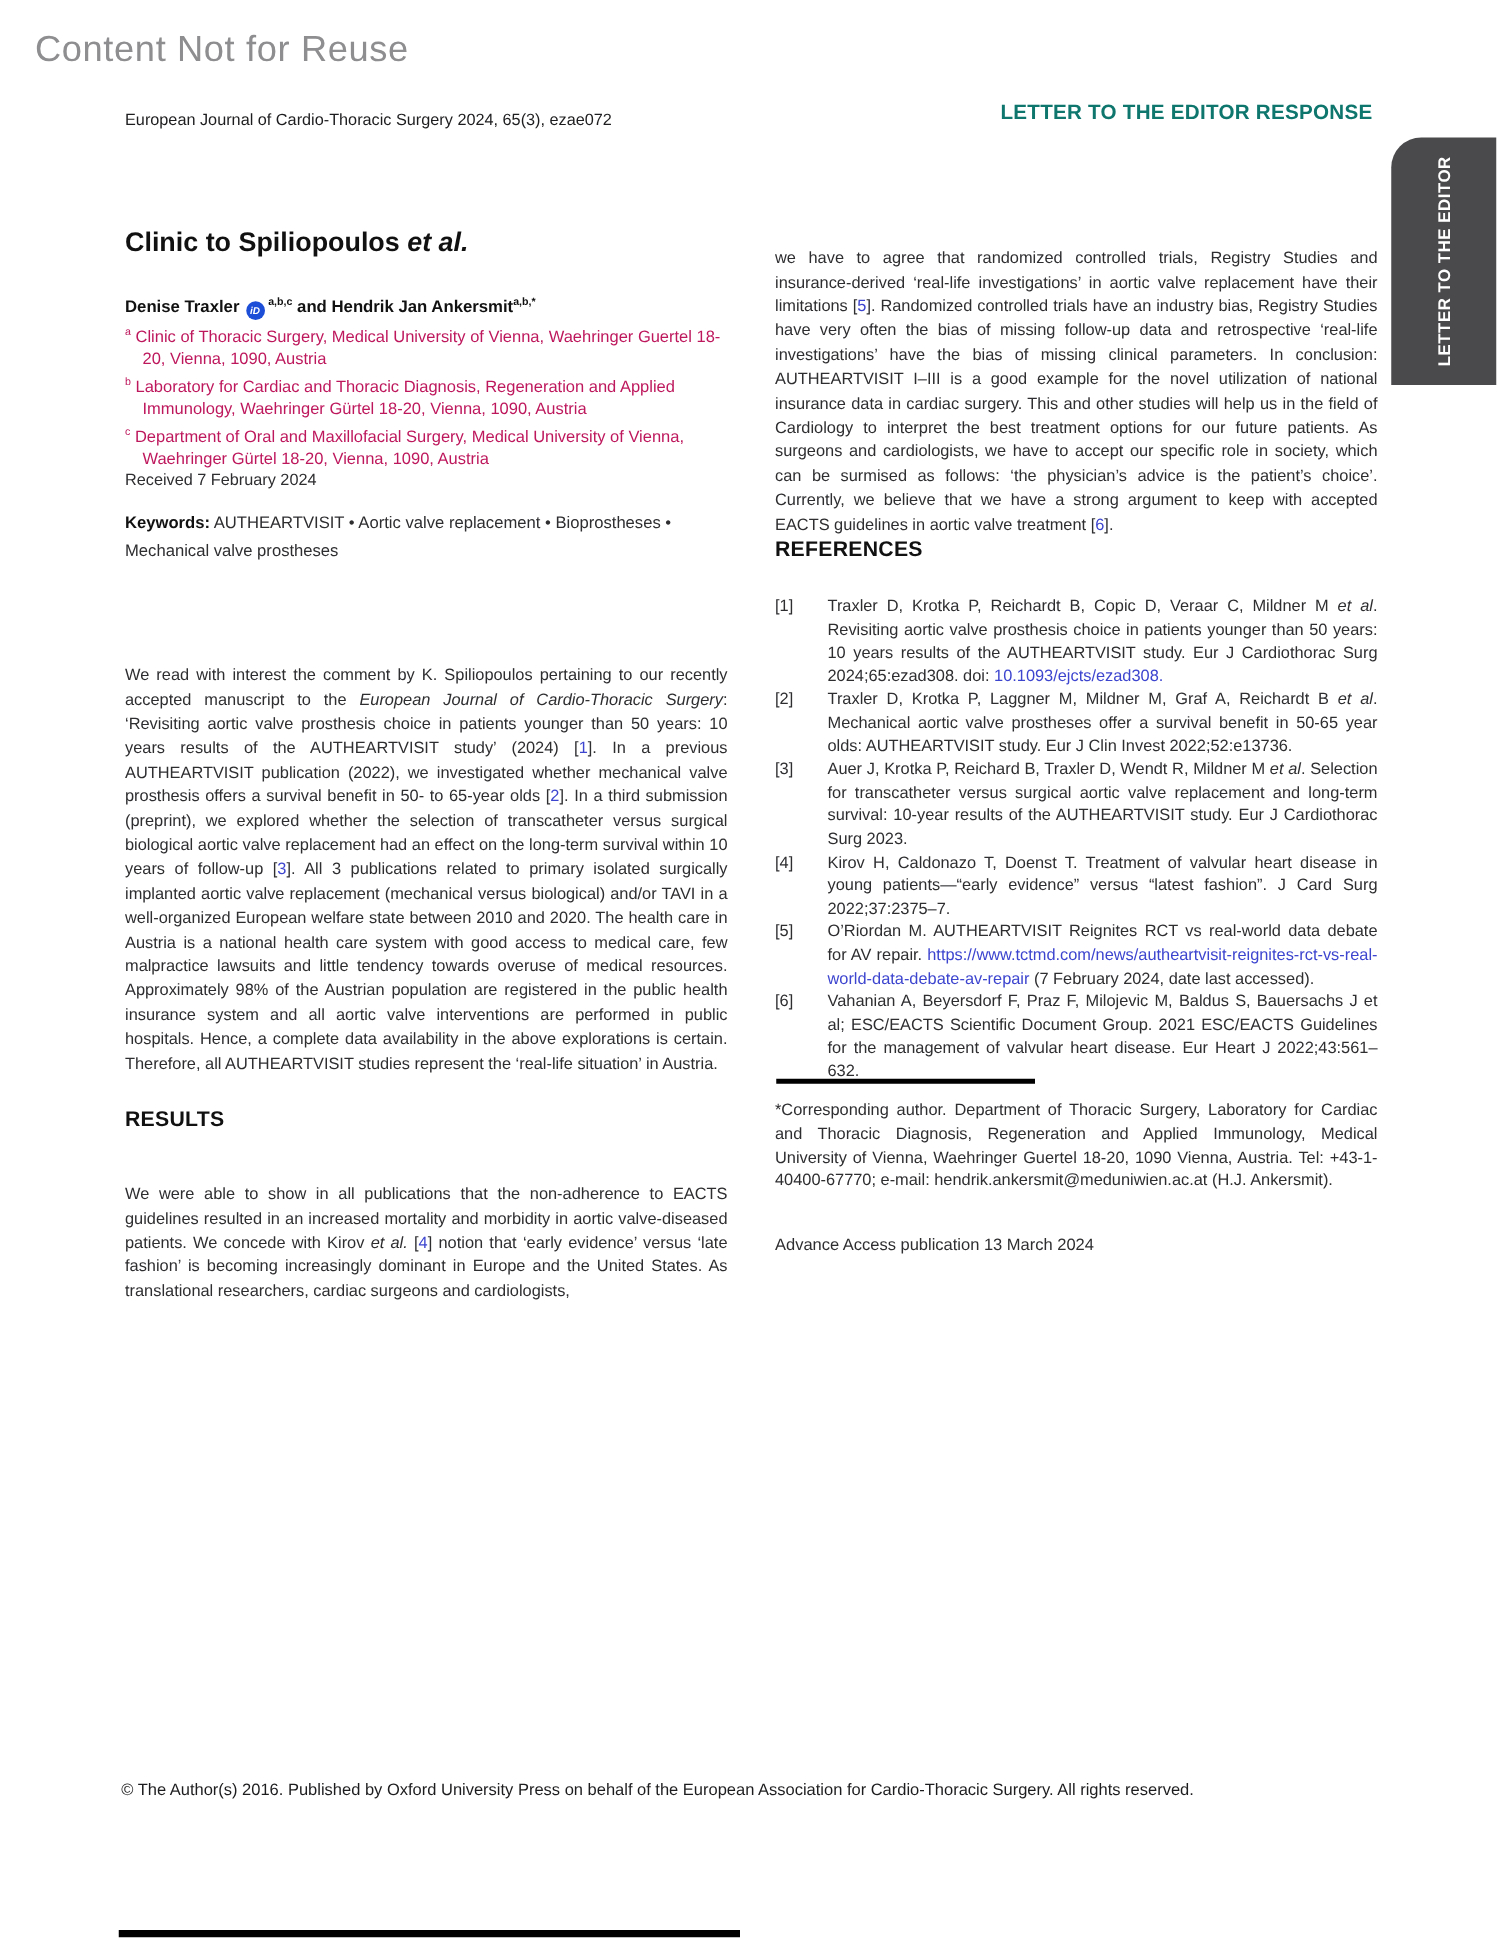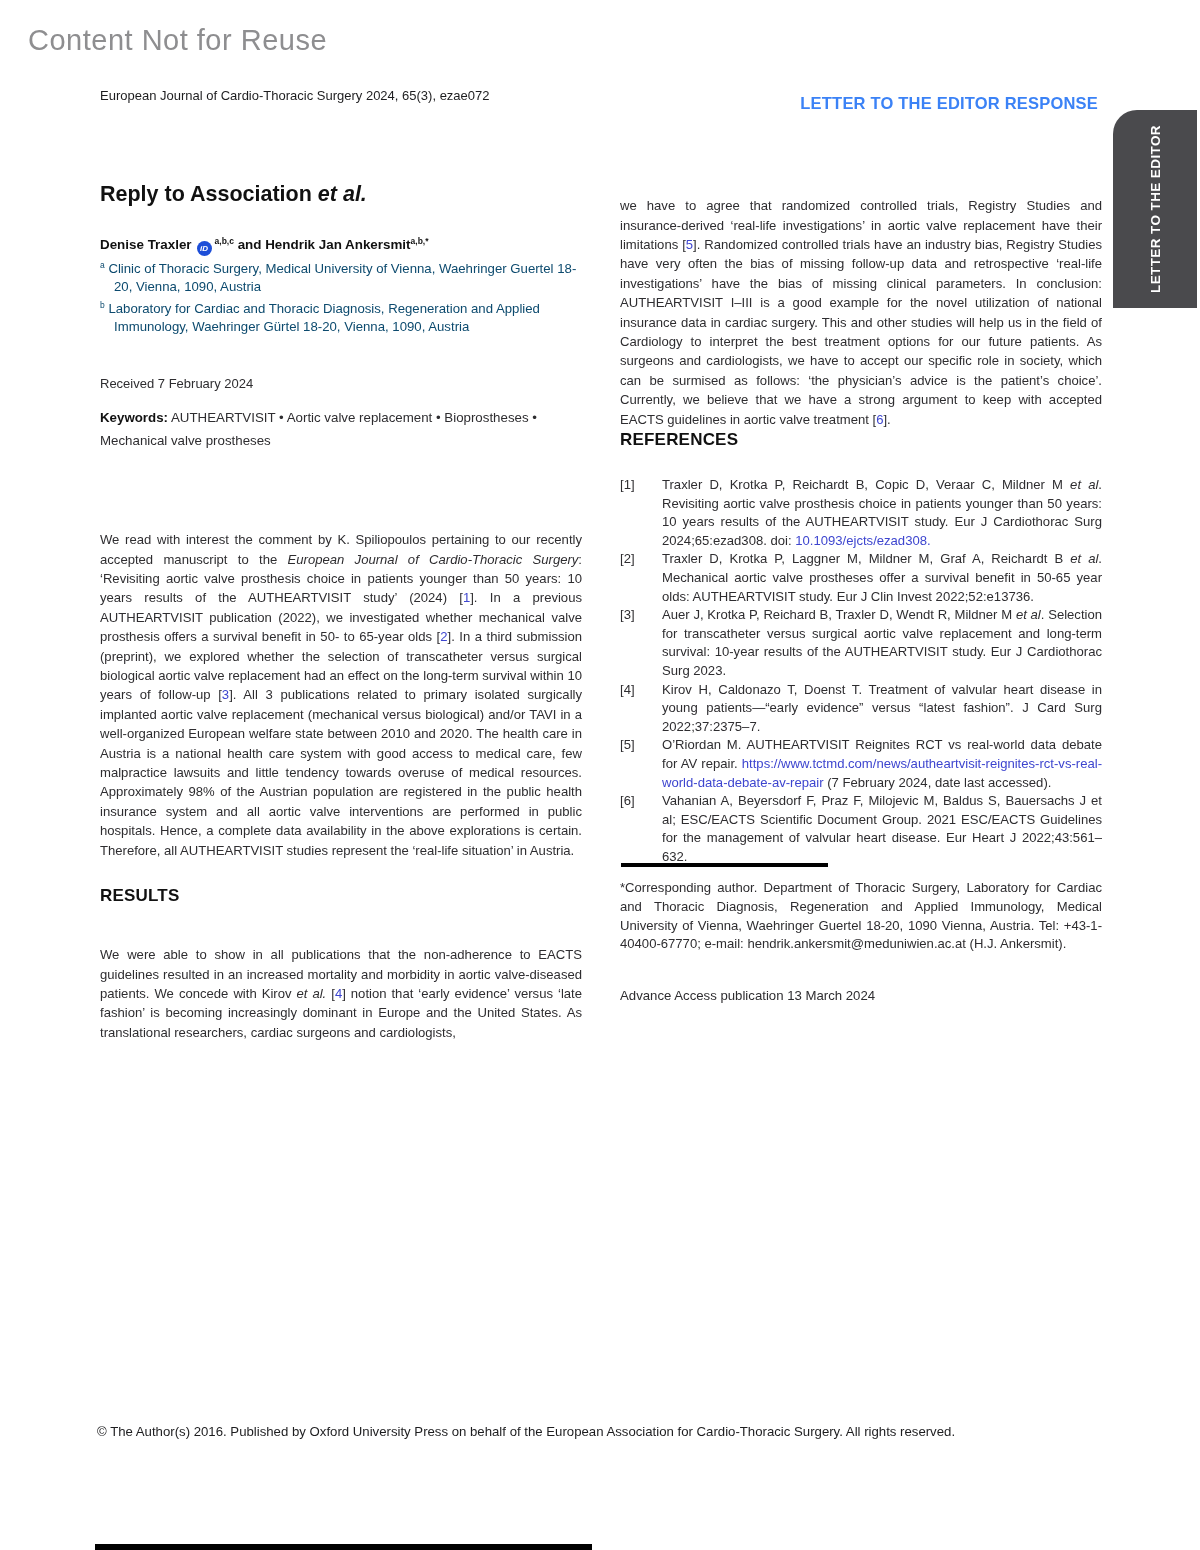--- a/index.html
+++ b/index.html
@@ -8,40 +8,40 @@
     font-family:"Liberation Sans", sans-serif;
     color:var(--text,#2e2d30);
     -webkit-font-smoothing:antialiased;
   }
   .abs{position:absolute;}
   .watermark{
     left:28px;top:24px;font-size:29px;color:var(--watermark,#8e8e90);
     font-weight:400;letter-spacing:.5px;
   }
   .journal-line{left:100px;top:88px;font-size:13px;color:#1d1d1f;}
-  .article-type{right:102px;top:94px;font-size:16.5px;font-weight:700;color:#3b82f6;letter-spacing:.2px;text-align:right;}
+  .article-type{right:102px;top:81px;font-size:16.5px;font-weight:700;color:#0f766e;letter-spacing:.2px;text-align:right;}
   .side-tab{
     left:1113px;top:110px;width:84px;height:198px;
     background:var(--tab-bg,#4a4a4d);border-radius:24px 0 0 0;
     display:flex;align-items:center;justify-content:center;
   }
   .side-tab-text{
     writing-mode:vertical-rl;transform:rotate(180deg);
     color:#fff;font-weight:700;font-size:13.5px;letter-spacing:.4px;white-space:nowrap;
   }
   .article-title{left:100px;top:182px;width:482px;font-size:21.5px;font-weight:700;color:#111;margin:0;}
   .article-title i{font-style:italic;}
   .authors{left:100px;top:236px;width:482px;font-size:13.4px;font-weight:700;color:#111;}
   .authors sup{font-size:8.5px;font-weight:700;}
   .orcid{
     display:inline-block;width:15px;height:15px;border-radius:50%;
     background:#1d4ed8;color:#fff;font-size:8px;font-weight:700;font-style:italic;
     text-align:center;line-height:15px;vertical-align:-2px;margin:0 3px 0 5px;
   }
-  .affiliations{left:100px;top:257px;width:482px;font-size:13.2px;line-height:17.8px;color:#0c4a6e;}
+  .affiliations{left:100px;top:257px;width:482px;font-size:13.2px;line-height:17.8px;color:#be185d;}
   .aff{padding-left:14px;text-indent:-14px;margin-bottom:1px;}
   .aff sup{font-size:8.5px;}
   .received{left:100px;top:376px;font-size:13px;}
   .keywords{left:100px;top:406px;width:472px;font-size:13.3px;line-height:23px;}
   .keywords b{font-weight:700;color:#111;}
   .para{
     font-size:13.1px;line-height:19.4px;text-align:justify;color:#2e2d30;
   }
   .para i{font-style:italic;}
   .lnk{color:var(--link,#3d45cf);}
@@ -67,27 +67,28 @@
 <div class="abs watermark">Content Not for Reuse</div>
 
 <div class="abs journal-line">European Journal of Cardio-Thoracic Surgery 2024, 65(3), ezae072</div>
 
 <div class="abs article-type">LETTER TO THE EDITOR RESPONSE</div>
 
 <div class="abs side-tab">
   <span class="side-tab-text">LETTER TO THE EDITOR</span>
 </div>
 
-<h1 class="abs article-title"><span>Reply to Association </span><i>et al.</i></h1>
+<h1 class="abs article-title"><span>Clinic to Spiliopoulos </span><i>et al.</i></h1>
 
 <div class="abs authors"><span>Denise Traxler</span><span class="orcid">iD</span><sup>a,b,c</sup><span> and </span><span>Hendrik Jan Ankersmit</span><sup>a,b,*</sup></div>
 
 <div class="abs affiliations">
   <div class="aff"><sup>a</sup> <span>Clinic of Thoracic Surgery, Medical University of Vienna, Waehringer Guertel 18-20, Vienna, 1090, Austria</span></div>
   <div class="aff"><sup>b</sup> <span>Laboratory for Cardiac and Thoracic Diagnosis, Regeneration and Applied Immunology, Waehringer Gürtel 18-20, Vienna, 1090, Austria</span></div>
+  <div class="aff"><sup>c</sup> <span>Department of Oral and Maxillofacial Surgery, Medical University of Vienna, Waehringer Gürtel 18-20, Vienna, 1090, Austria</span></div>
 </div>
 
 <div class="abs received">Received 7 February 2024</div>
 
 <div class="abs keywords"><b>Keywords:</b> <span>AUTHEARTVISIT • Aortic valve replacement • Bioprostheses • Mechanical valve prostheses</span></div>
 
 <p class="abs para intro">We read with interest the comment by K. Spiliopoulos pertaining to our recently accepted manuscript to the <i>European Journal of Cardio-Thoracic Surgery</i>: ‘Revisiting aortic valve prosthesis choice in patients younger than 50 years: 10 years results of the AUTHEARTVISIT study’ (2024) [<span class="lnk">1</span>]. In a previous AUTHEARTVISIT publication (2022), we investigated whether mechanical valve prosthesis offers a survival benefit in 50- to 65-year olds [<span class="lnk">2</span>]. In a third submission (preprint), we explored whether the selection of transcatheter versus surgical biological aortic valve replacement had an effect on the long-term survival within 10 years of follow-up [<span class="lnk">3</span>]. All 3 publications related to primary isolated surgically implanted aortic valve replacement (mechanical versus biological) and/or TAVI in a well-organized European welfare state between 2010 and 2020. The health care in Austria is a national health care system with good access to medical care, few malpractice lawsuits and little tendency towards overuse of medical resources. Approximately 98% of the Austrian population are registered in the public health insurance system and all aortic valve interventions are performed in public hospitals. Hence, a complete data availability in the above explorations is certain. Therefore, all AUTHEARTVISIT studies represent the ‘real-life situation’ in Austria.</p>
 
 <h2 class="abs sec-heading results-heading">RESULTS</h2>
 

